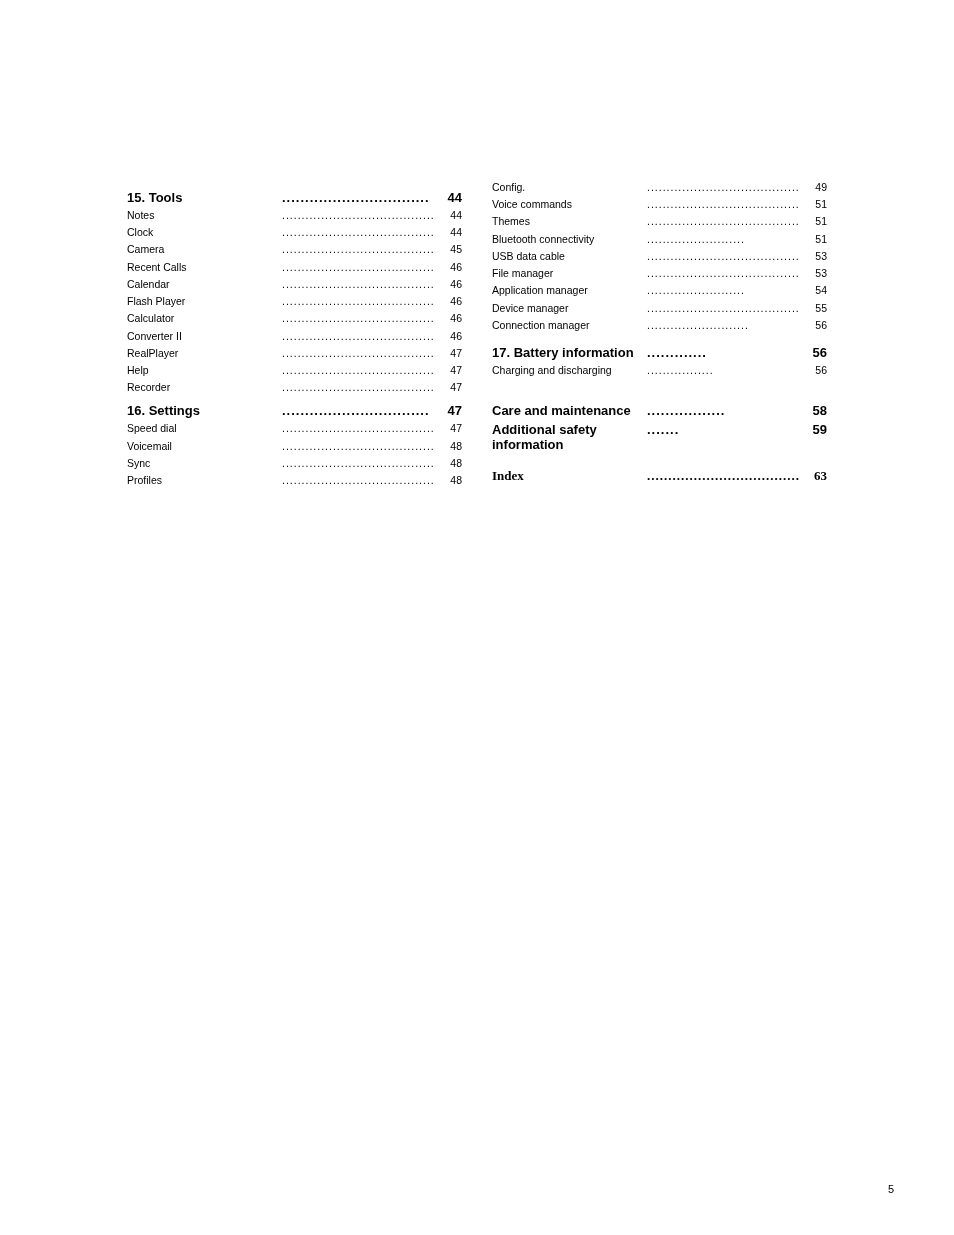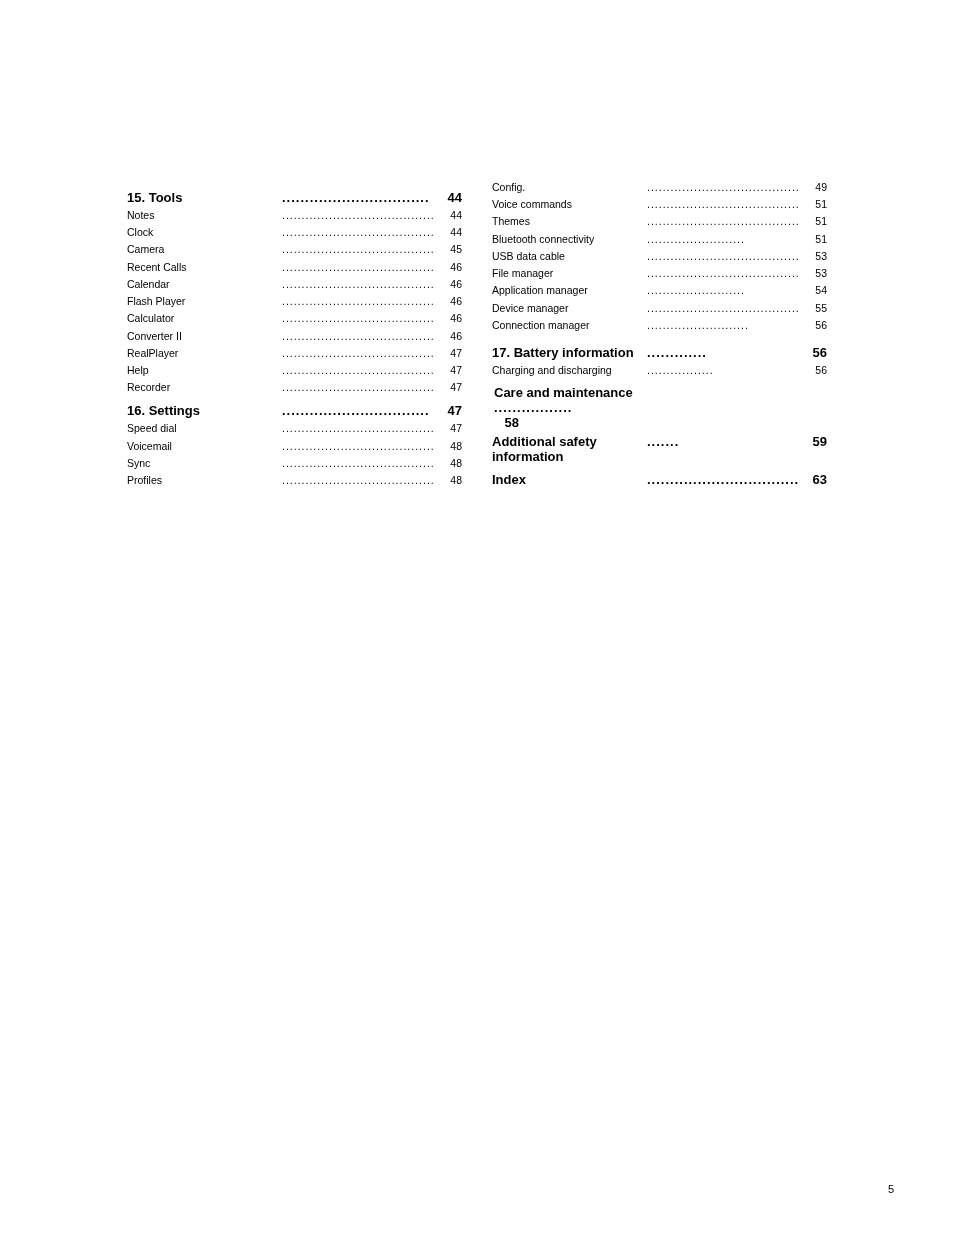--- a/index.html
+++ b/index.html
@@ -251,33 +251,33 @@
         <span class="dots">.............</span>
         <span class="toc-section-header-page">56</span>
       </div>
 
       <div class="toc-sub">
         <span class="toc-sub-title">Charging and discharging</span>
         <span class="dots">.................</span>
         <span class="toc-sub-page">56</span>
       </div>
 
-      <div class="toc-section-header" style="margin-top:7px;flex-direction:column;">
+      <div class="toc-section-header" style="margin-top:25px;">
         <span class="toc-section-header-title">Care and maintenance</span>
         <span class="dots">.................</span>
         <span class="toc-section-header-page">58</span>
       </div>
 
       <div class="toc-section-header" style="margin-top:4px;gap:11px;">
         <span class="toc-section-header-title">Additional safety information</span>
         <span class="dots">.......</span>
         <span class="toc-section-header-page">59</span>
       </div>
 
-      <div class="toc-section-header" style="margin-top:8px;">
+      <div class="toc-section-header" style="margin-top:16px;font-family:Liberation Serif, serif;">
         <span class="toc-section-header-title">Index</span>
         <span class="dots">........................................</span>
         <span class="toc-section-header-page">63</span>
       </div>
 
     </div>
   </div>
 
   <div class="page-number">5</div>
 </div>

